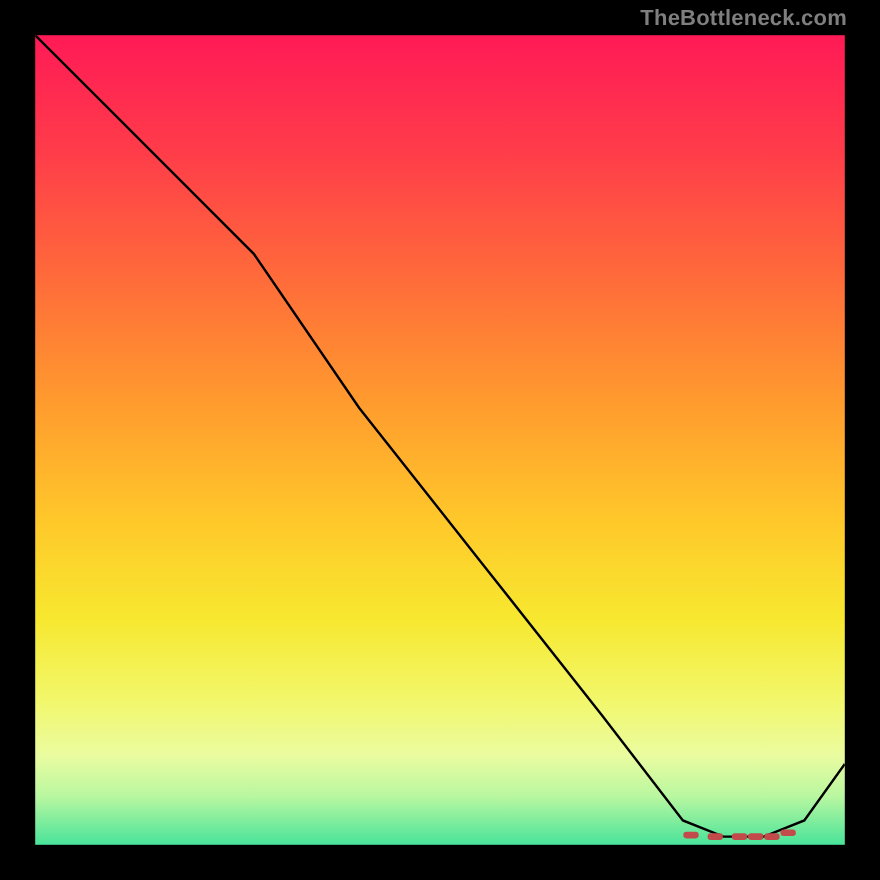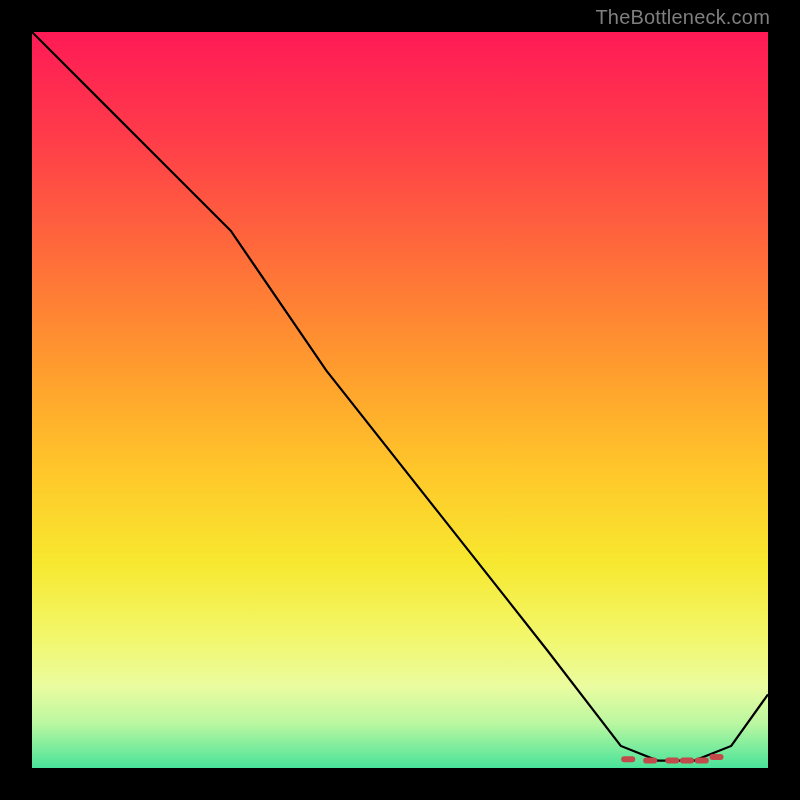--- a/index.html
+++ b/index.html
@@ -43,21 +43,21 @@
     top: 0;
     width: 736px;
     height: 736px;
   }
   .watermark {
     position: absolute;
     top: 6px;
     right: 30px;
     color: #7f7f7f;
     font-size: 20px;
-    font-weight: 400;
+    font-weight: 700;
     letter-spacing: 0.2px;
   }
 </style>
 </head>
 <body>
 
 <div class="frame">
   <div class="watermark">TheBottleneck.com</div>
 
   <div class="plot-area">

